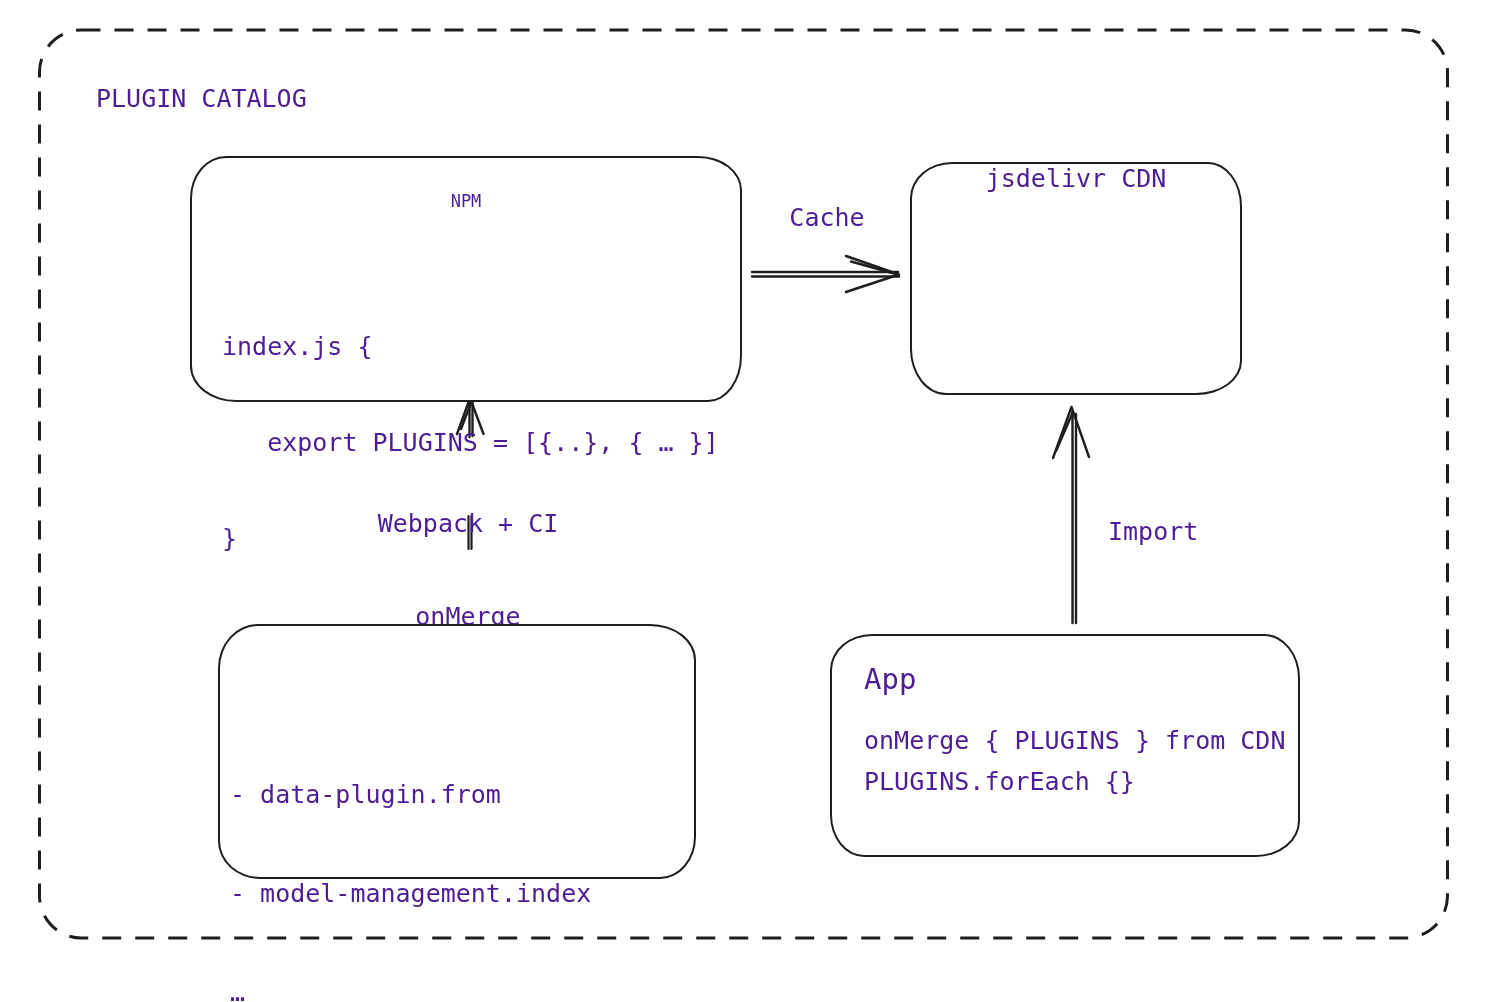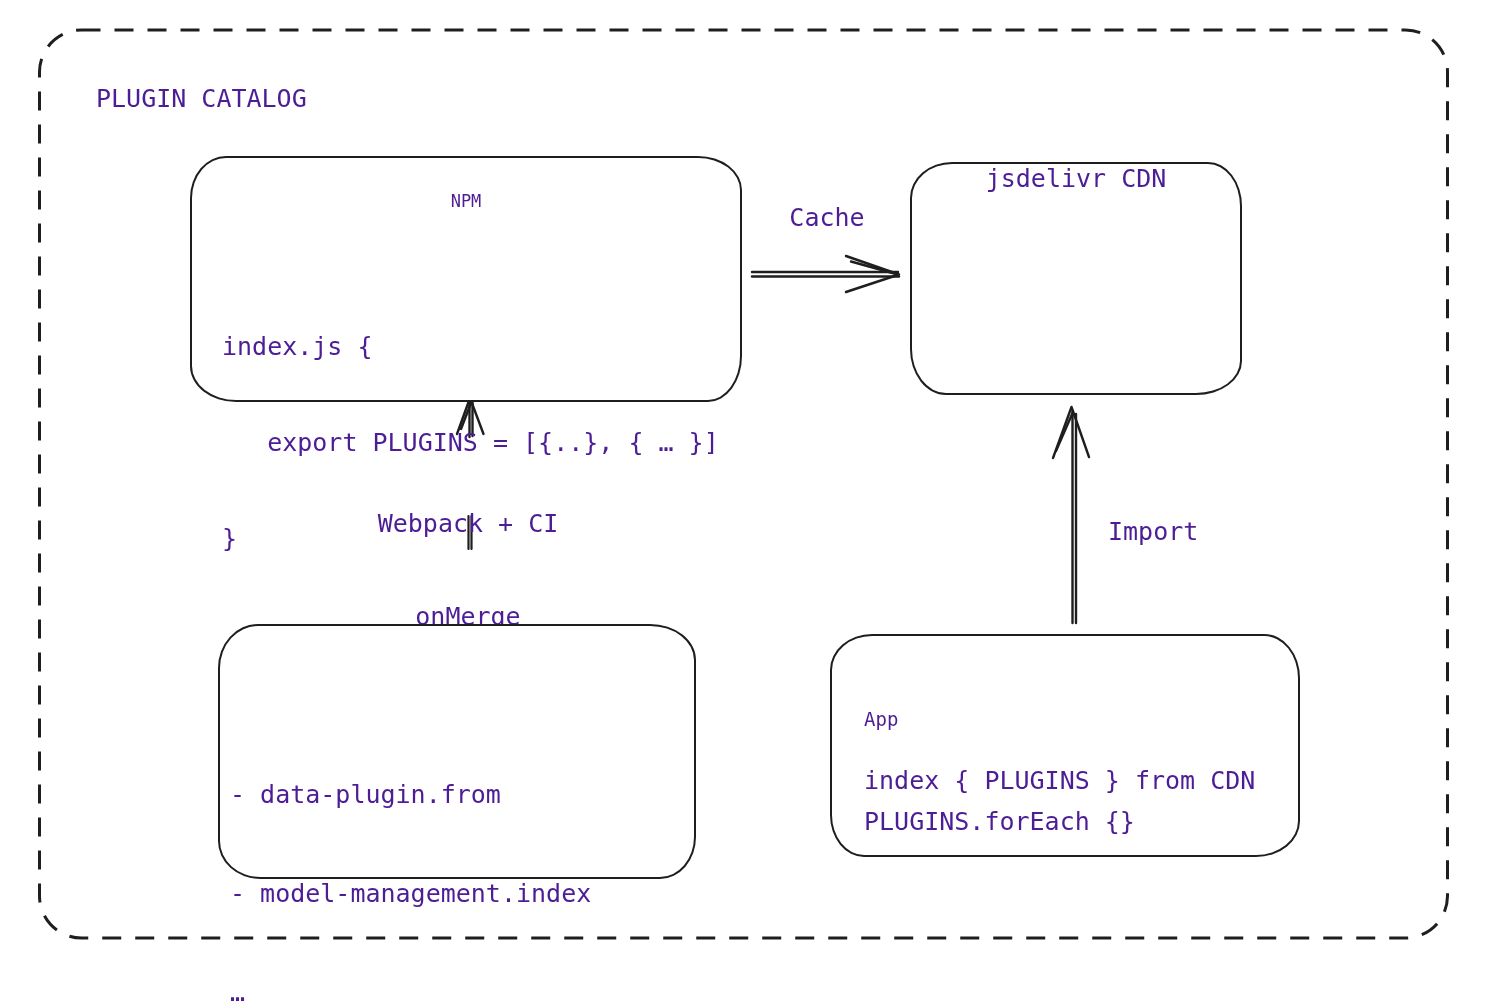--- a/index.html
+++ b/index.html
@@ -61,22 +61,22 @@
   .cdn-label {
     font-size: 25px;
   }
   .repo-files {
     padding: 86px 0 0 10px;
     font-size: 25px;
     line-height: 33px;
     white-space: pre;
   }
   .app-title {
-    padding: 68px 0 0 32px;
-    font-size: 19px;
+    padding: 28px 0 0 32px;
+    font-size: 29px;
     line-height: 31px;
   }
   .app-line1 {
     padding-left: 32px;
     margin-top: 30px;
     font-size: 25px;
     line-height: 31px;
     white-space: pre;
   }
   .app-line2 {
@@ -162,17 +162,17 @@
       <div>- data-plugin.from</div>
       <div>- model-management.index</div>
       <div>…</div>
     </div>
   </div>
 
   <div class="floating-label import-label">Import</div>
 
   <div class="node app-box">
     <div class="app-title">App</div>
-    <div class="app-line1">index { PLUGINS } from CDN</div>
+    <div class="app-line1">onMerge { PLUGINS } from CDN</div>
     <div class="app-line2">PLUGINS.forEach {}</div>
   </div>
 
 </div>
 
 </body></html>

